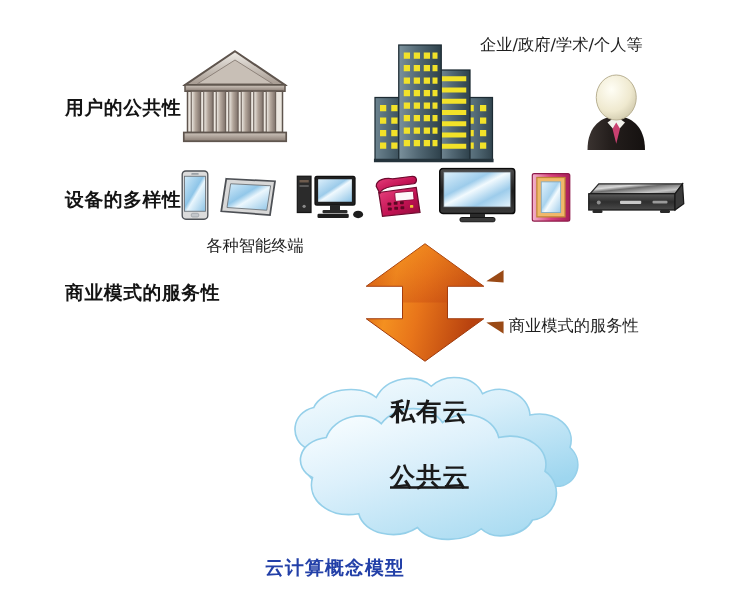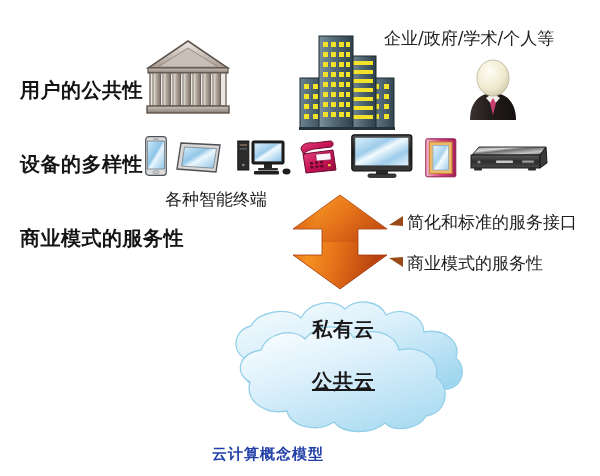--- a/index.html
+++ b/index.html
@@ -6,25 +6,25 @@
   body{
     width:600px;height:476px;position:relative;overflow:hidden;
     font-family:"DejaVu Sans","Liberation Sans",sans-serif;
     background:#ffffff;
   }
   .canvas{position:absolute;inset:0;}
   .abs{position:absolute;}
 
   
   .row-label{
-    font-weight:bold;font-size:20px;color:#141414;
-    letter-spacing:0.5px;white-space:nowrap;
+    font-weight:bold;font-size:15px;color:#141414;
+    letter-spacing:0.5px;white-space:nowrap;margin-left:32px;
   }
   .caption{
-    font-size:17px;color:#1e1e1e;white-space:nowrap;font-weight:normal;
+    font-size:13px;color:#1e1e1e;white-space:nowrap;font-weight:normal;
   }
   .cloud-label{
     font-weight:bold;font-size:20px;color:#1a1a1a;white-space:nowrap;
     letter-spacing:1px;
   }
   .title{
     font-weight:bold;font-size:15px;color:#2340a8;white-space:nowrap;
     letter-spacing:1px;
   }
 
@@ -57,21 +57,20 @@
 
   <div class="abs row-label" style="left:20px;top:151px;">设备的多样性</div>
 
   <div class="abs row-label" style="left:20px;top:225px;">商业模式的服务性</div>
 
 
   <div class="abs caption" style="left:384px;top:27px;">企业/政府/学术/个人等</div>
 
   <div class="abs caption" style="left:165px;top:188px;">各种智能终端</div>
 
-  <div class="abs caption" style="left:407px;top:211px;">简化和标准的服务接口</div>
 
   <div class="abs caption" style="left:407px;top:252px;">商业模式的服务性</div>
 
   <svg class="abs tri" style="left:389px;top:216px;" viewBox="0 0 14 11">
     <polygon points="0,9 14,0 14,10" fill="#9a4a16"></polygon>
   </svg>
   <svg class="abs tri" style="left:389px;top:257px;" viewBox="0 0 14 11">
     <polygon points="0,1 14,0 14,10" fill="#9a4a16"></polygon>
   </svg>
 

